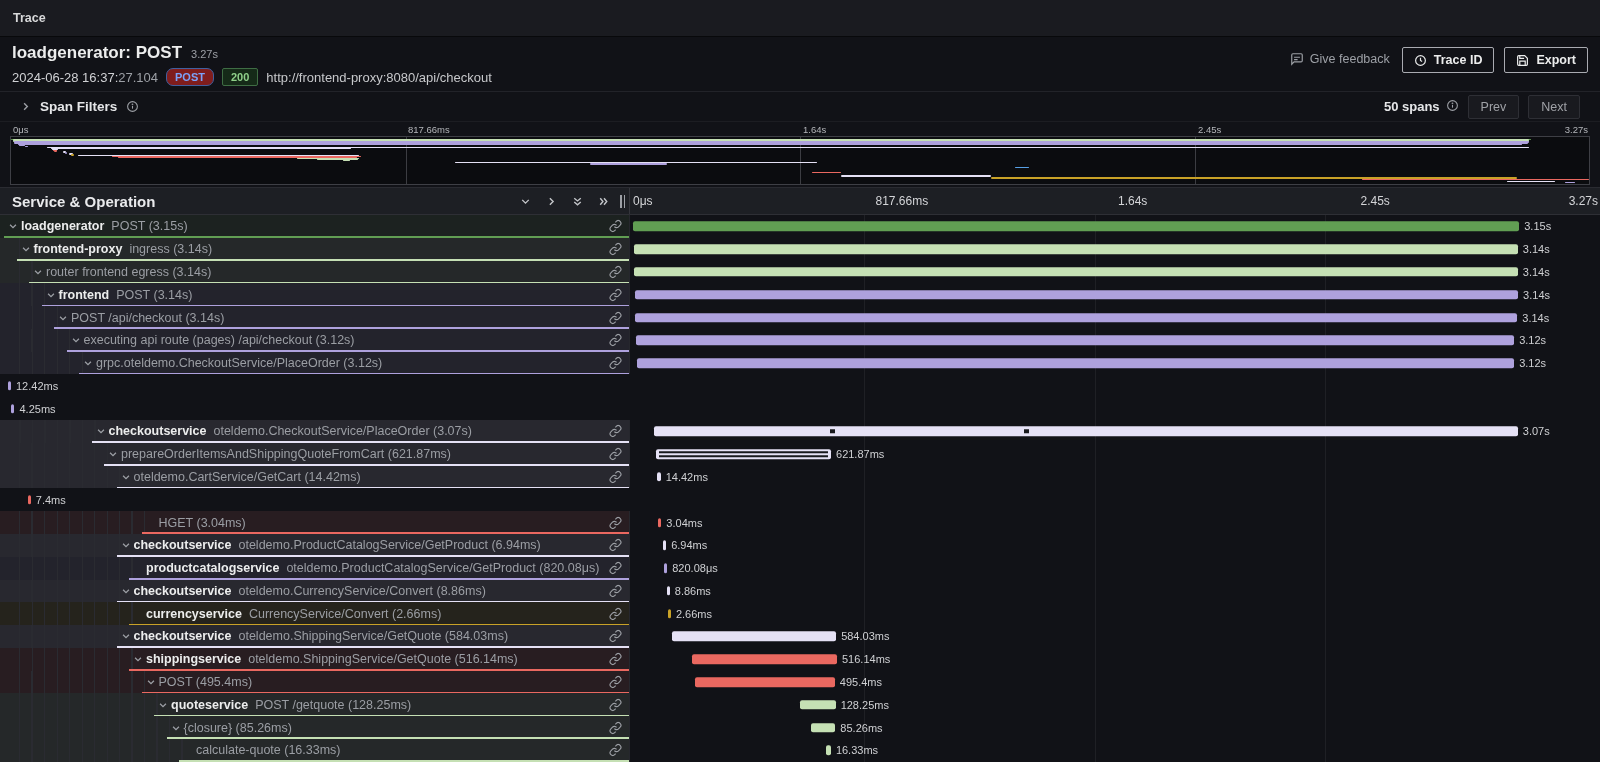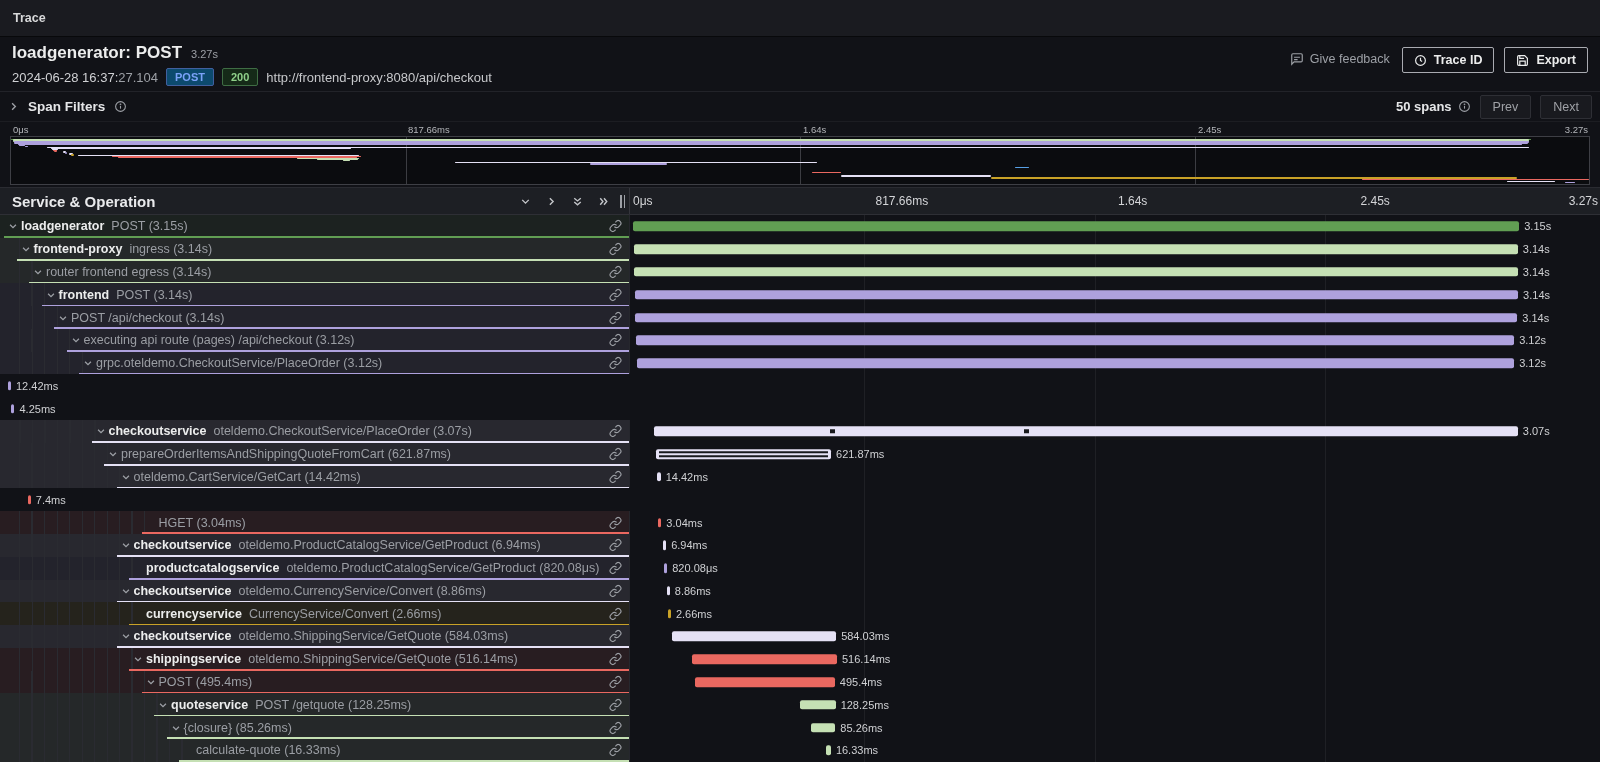--- a/index.html
+++ b/index.html
@@ -12,35 +12,35 @@
 
   
   .trace-header { height:54px; padding:6px 12px 0 12px; display:flex; justify-content:space-between; }
   .th-left { display:flex; flex-direction:column; gap:5px; }
   .title-row { display:flex; align-items:baseline; gap:9px; }
   .trace-title { font-size:17px; font-weight:bold; color:#eceded; }
   .trace-dur { font-size:11px; color:#9da0a6; }
   .meta-row { display:flex; align-items:center; gap:8px; font-size:13px; color:#d0d1d4; }
   .ts-ms { color:#9da0a6; }
   .badge { font-size:11px; font-weight:bold; padding:2px 8px; border-radius:2px; border:1px solid; }
-  .badge-method { color:#7ba2f9; border-color:#41609f; background:#0c4a6e; }
+  .badge-method { color:#7ba2f9; border-color:#41609f; background:#7f1d1d;border-radius:7px; }
   .badge-status { color:#8fd08a; border-color:#3f6d44; background:#152a18; }
   .url { color:#c7c8cb; }
   .th-right { display:flex; align-items:flex-start; gap:10px; padding-top:4px; }
   .ghost-link { display:flex; align-items:center; gap:6px; color:#9da0a6; font-size:12.5px; padding:5px 2px; cursor:pointer; }
   .btn-outline { display:flex; align-items:center; gap:7px; color:#eceded; font-size:12.5px; font-weight:bold;
     border:1px solid #a9abb1; border-radius:2px; background:transparent; padding:5px 11px; cursor:pointer; }
 
   
   .filters { height:31px; border-top:1px solid #222329; border-bottom:1px solid #1c1d22;
-    display:flex; align-items:center; justify-content:space-between; padding:0 8px; }
+    display:flex; align-items:center; justify-content:space-between; padding:0 20px; }
   .f-left { display:flex; align-items:center; gap:9px; }
   .f-label { font-size:13.5px; font-weight:bold; color:#e5e6e8; }
   .f-right { display:flex; align-items:center; gap:9px; }
-  .span-count { font-size:13px; font-weight:bold; color:#e5e6e8; display:flex; align-items:center; gap:6px; }
+  .span-count { font-size:13px; font-weight:bold; color:#e5e6e8; display:flex; gap:6px; }
   .btn-gray { font-size:12.5px; color:#9fa1a6; background:#191a1f; border:1px solid #2e2f35; border-radius:2px;
     padding:4px 12px; cursor:pointer; }
   .icon { color:#9da0a6; display:inline-flex; }
 
   
   .minimap { height:65px; padding:2px 10px 0 10px; }
   .mm-ticks { position:relative; height:12px; font-size:9.5px; color:#b4b6ba; }
   .mm-ticks .tick { position:absolute; top:0; }
   .mm-chart { position:relative; height:49px; border:1px solid #3e3f45; background:#0b0c0f; overflow:hidden; }
   .gl { position:absolute; top:0; bottom:0; width:1px; background:#3c3d42; }

